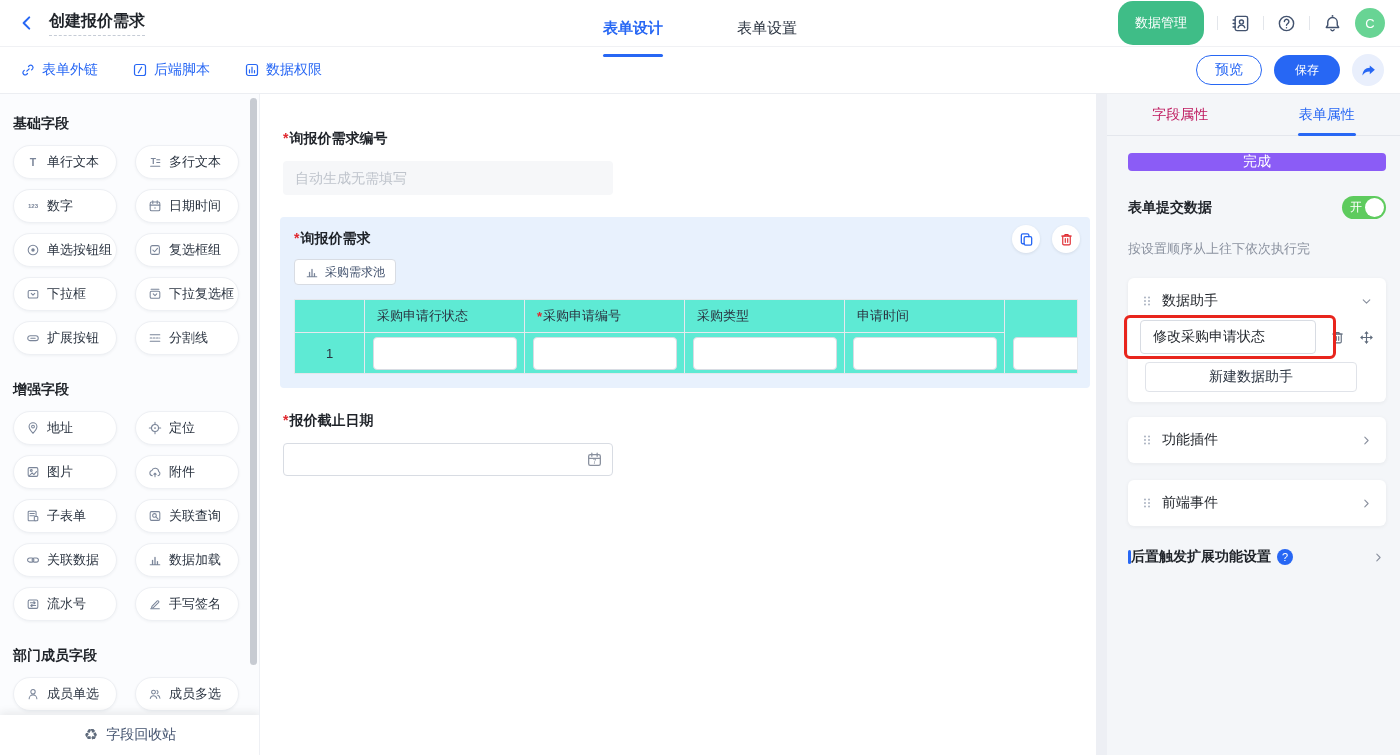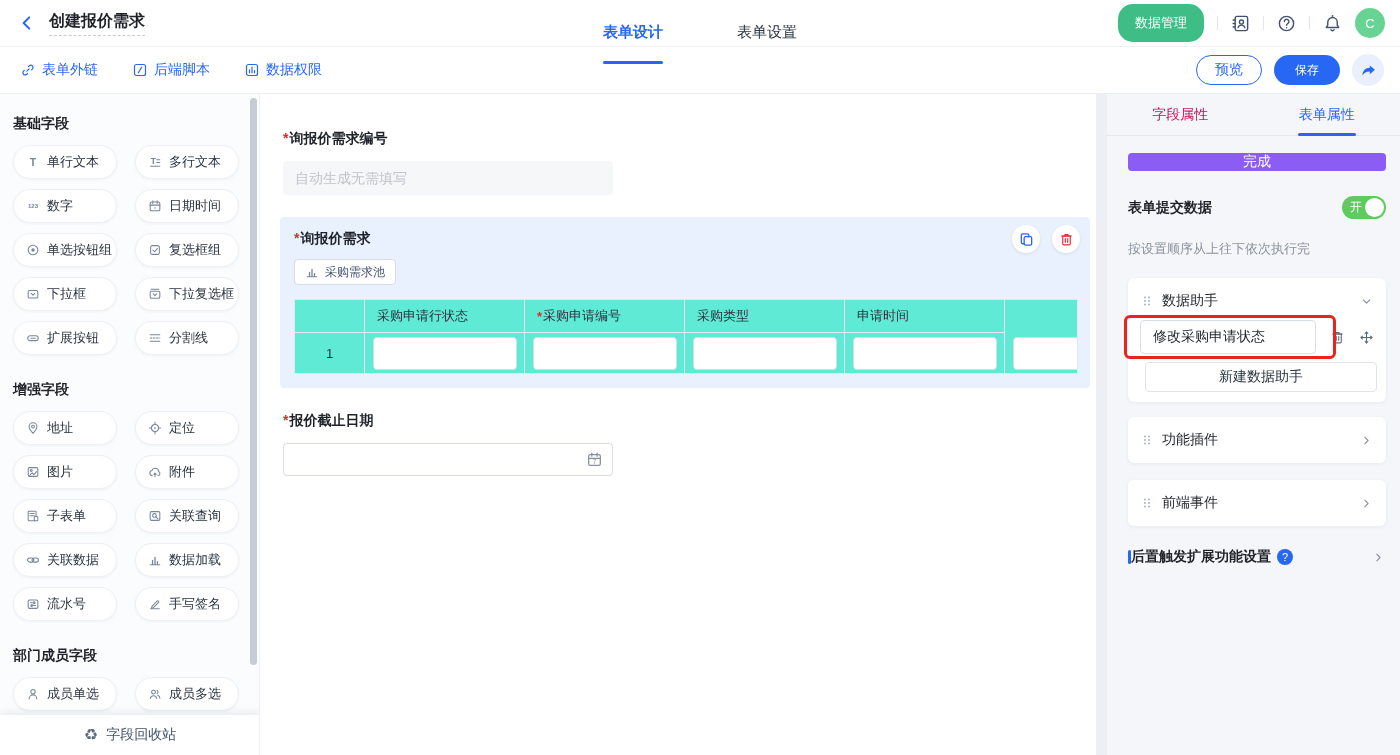--- a/index.html
+++ b/index.html
@@ -12,27 +12,27 @@
   svg { display:block; }
 
   
   .header { position:absolute; top:0; left:0; right:0; height:47px; background:#fff;
             border-bottom:1px solid #f0f1f4; display:flex; align-items:center; z-index:6; }
   .backBtn { margin-left:18px; color:#2767f4; cursor:pointer; display:flex; }
   .docTitle { margin-left:13px; font-size:16px; font-weight:700; padding-bottom:3px;
               border-bottom:1px dashed #c6ccd6; }
   .headerTabs { position:absolute; left:50%; transform:translateX(-50%); top:0; height:47px;
                 display:flex; gap:74px; }
-  .hTab { height:64px; display:flex; align-items:center; font-size:15px; color:#2a3340;
+  .hTab { height:57px; display:flex; align-items:center; font-size:15px; color:#2a3340;
           position:relative; cursor:pointer; }
   .hTab.active { color:#2767f4; font-weight:600; }
   .hTab.active::after { content:""; position:absolute; left:0; right:0; bottom:0; height:3px;
                         background:#2767f4; border-radius:2px; }
   .headerRight { margin-left:auto; display:flex; align-items:center; gap:13px; padding-right:15px; }
-  .pillGreen { height:38px; padding:0 17px; border-radius:15px; background:#3fbd87; color:#fff;
+  .pillGreen { height:44px; padding:0 17px; border-radius:15px; background:#3fbd87; color:#fff;
                font-size:13px; display:flex; align-items:center; cursor:pointer; }
   .vdiv { width:1px; height:14px; background:#e3e6eb; }
   .hIcon { color:#42526e; cursor:pointer; display:flex; }
   .avatar { width:30px; height:30px; border-radius:50%; background:#68d494; color:#fff;
             display:flex; align-items:center; justify-content:center; font-size:13px; cursor:pointer; }
 
   
   .toolbar { position:absolute; top:47px; left:0; right:0; height:47px; background:#fff;
              border-bottom:1px solid #eceef2; display:flex; align-items:center; z-index:5; }
   .tLinks { display:flex; gap:34px; margin-left:20px; }
@@ -136,21 +136,21 @@
   .dragHandle { color:#a8b0bf; display:flex; cursor:grab; }
   .cardTitle { margin-left:8px; font-size:14px; color:#1f2329; }
   .cardChevron { margin-left:auto; color:#8a919f; display:flex; cursor:pointer; }
 
   .assistRow { display:flex; align-items:center; margin-top:6px; }
   .assistItem { width:178px; height:34px; border:1px solid #d8dce3; border-radius:4px; background:#fff;
                 display:flex; align-items:center; padding-left:12px; font-size:14px; cursor:pointer; }
   .rowIcon { margin-left:14px; color:#5f6b7c; display:flex; cursor:pointer; }
   .annotation { position:absolute; left:-4px; top:37px; width:212px; height:44px;
                 border:3px solid #e8251d; border-radius:6px; pointer-events:none; z-index:2; }
-  .btnNewAssist { margin-top:8px; margin-left:5px; width:232px; height:30px; border:1px solid #e0e3e9;
+  .btnNewAssist { margin-top:8px; margin-left:5px; width:212px; height:30px; border:1px solid #e0e3e9;
                   border-radius:4px; background:#fff; font-size:14px; color:#2a3340; display:flex;
                   align-items:center; justify-content:center; cursor:pointer; }
 
   .footerLink { margin-top:22px; display:flex; align-items:center; cursor:pointer; }
   .blueBar { width:3px; height:14px; background:#2767f4; border-radius:2px; flex:none; }
   .footerText { margin-left:0; font-size:14px; font-weight:700; }
   .qBadge { margin-left:6px; width:16px; height:16px; border-radius:50%; background:#2767f4; color:#fff;
             font-size:11px; display:flex; align-items:center; justify-content:center; flex:none; }
   .footerChevron { margin-left:auto; color:#8a919f; display:flex; }
 </style>

